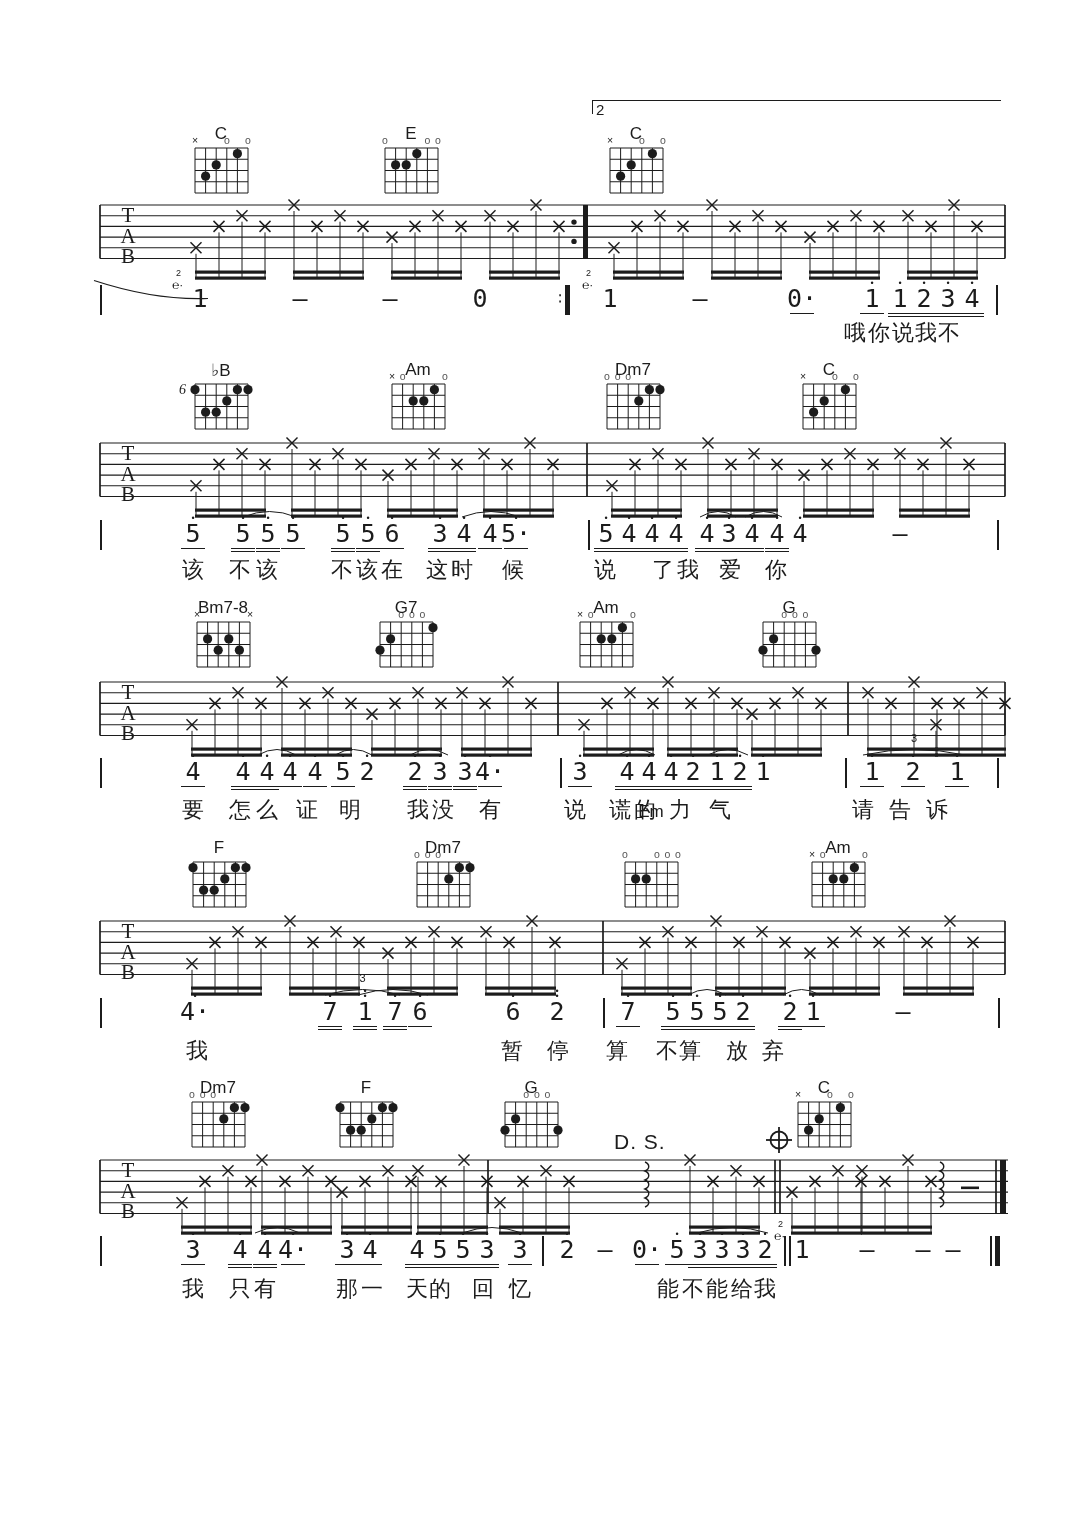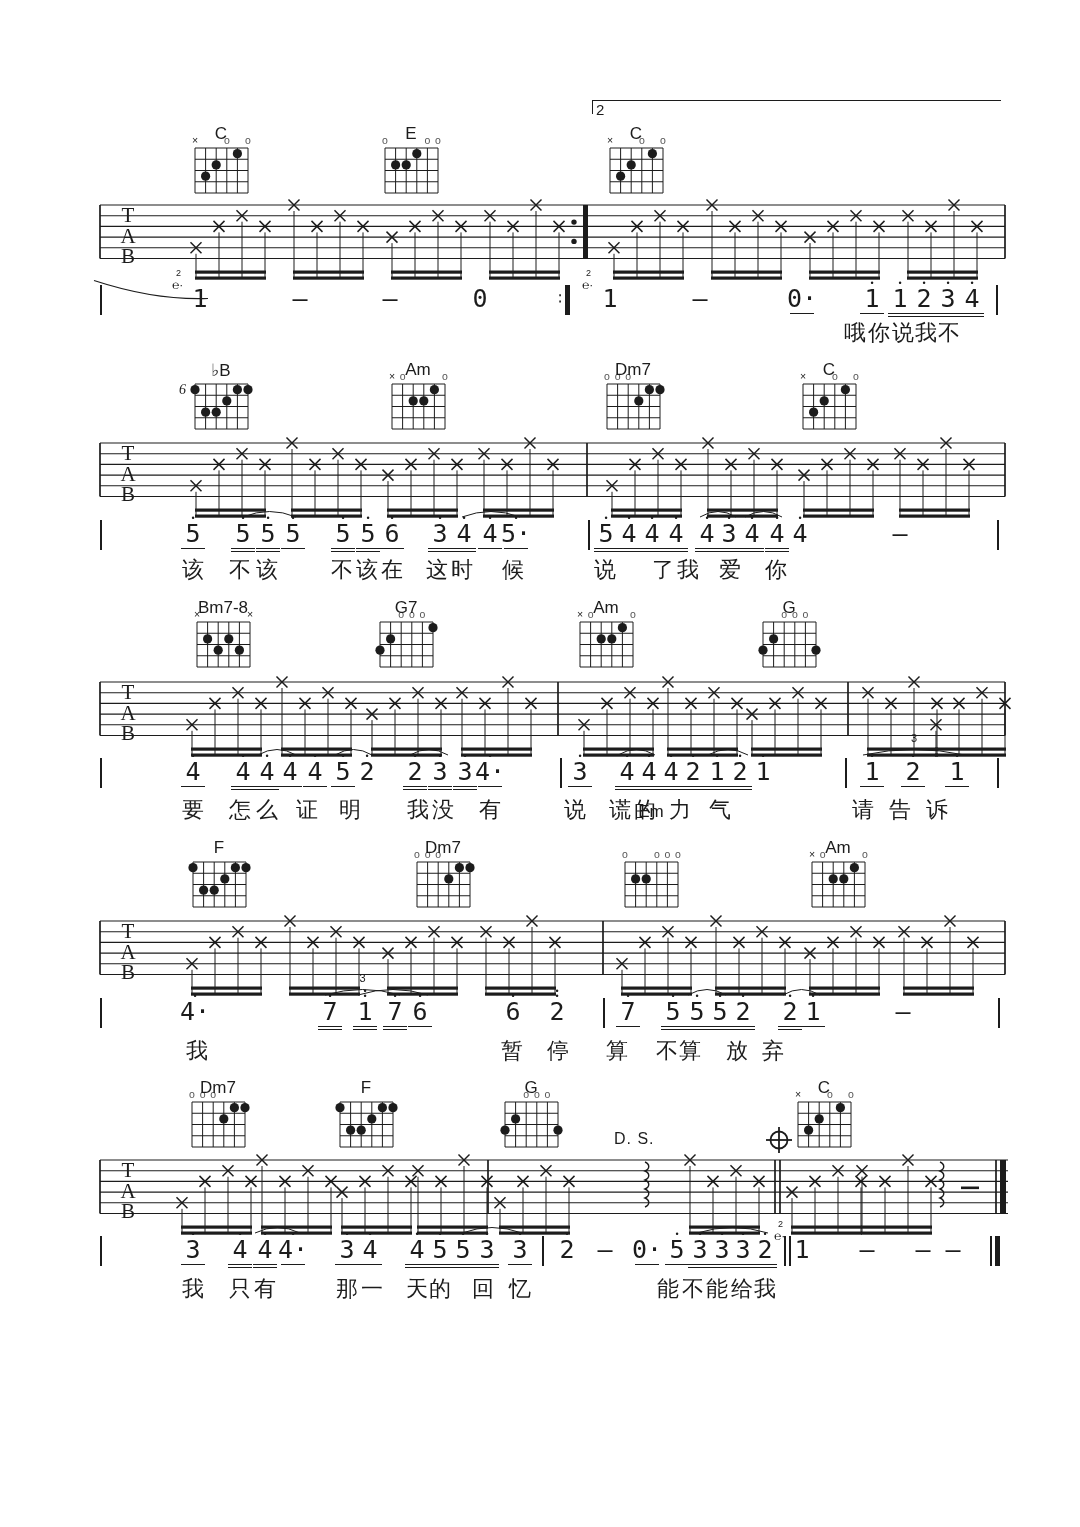--- a/index.html
+++ b/index.html
@@ -16,21 +16,21 @@
   .ul + .ul{margin-top:2px;}
   .orn{position:absolute;left:-13px;top:6px;font-size:12px;line-height:10px;}
   .orn2{position:absolute;left:-9px;top:-5px;font-size:9px;line-height:8px;}
   .nbarwrap{position:absolute;display:flex;gap:3px;height:30px;align-items:stretch;}
   .bline{width:2px;background:#1c1c1c;}
   .bthick{width:5px;background:#1c1c1c;}
   .bdots{font-size:16px;line-height:28px;}
   .lyric{position:absolute;width:26px;margin-left:-13px;text-align:center;font-size:22px;}
   .volta{position:absolute;border-top:1.8px solid #1c1c1c;border-left:1.8px solid #1c1c1c;height:13px;}
   .volta span{font-size:15px;margin-left:3px;line-height:14px;display:inline-block;}
-  .ds{position:absolute;font-size:16px;letter-spacing:1px;}
+  .ds{position:absolute;font-size:21px;letter-spacing:1px;}
   .fretlabel{position:absolute;font-family:"Liberation Serif",serif;font-style:italic;font-size:14px;}
 </style>
 </head>
 <body>
 
 <div class="sheet" id="sheet">
   <svg class="overlay" id="overlay" viewBox="0 0 1080 1527">
       <g stroke="#1c1c1c" fill="none" stroke-width="1.1">
         <line x1="100" y1="205" x2="1005" y2="205"></line>
         <line x1="100" y1="215.7" x2="1005" y2="215.7"></line>

